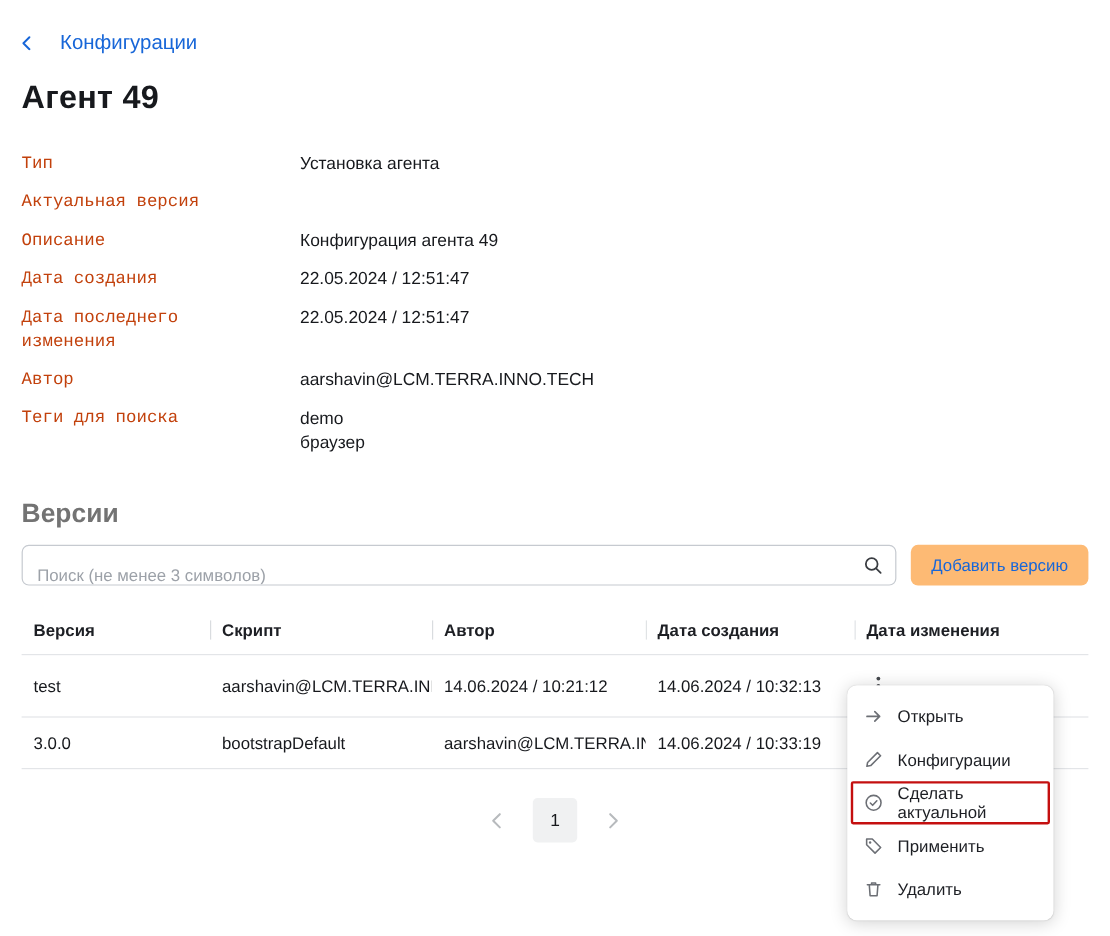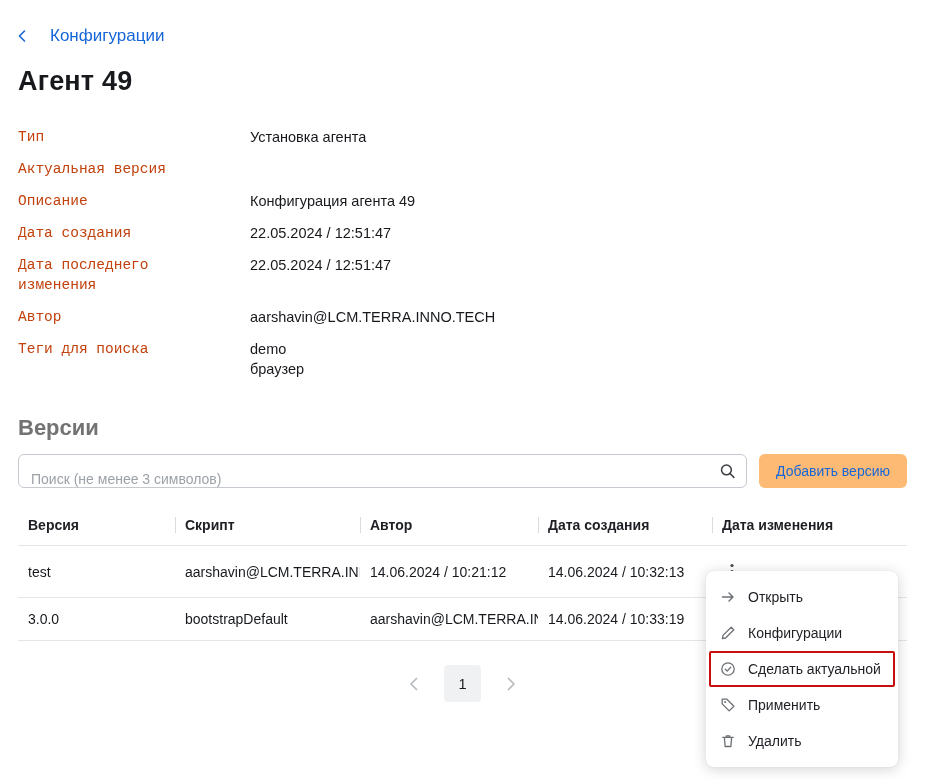--- a/index.html
+++ b/index.html
@@ -145,21 +145,21 @@
     display: flex; align-items: center; justify-content: center;
     font-size: 14.5px;
     color: #17191d;
     cursor: pointer;
   }
 
   
   .context-menu {
     position: absolute;
     left: 706px; top: 571px;
-    width: 192px;
+    width: 172px;
     background: #ffffff;
     border-radius: 8px;
     box-shadow: 0 2px 14px rgba(0,0,0,.18), 0 0 1px rgba(0,0,0,.12);
     padding: 8px 0;
     z-index: 10;
   }
   .menu-item {
     display: flex;
     align-items: center;
     gap: 12px;

